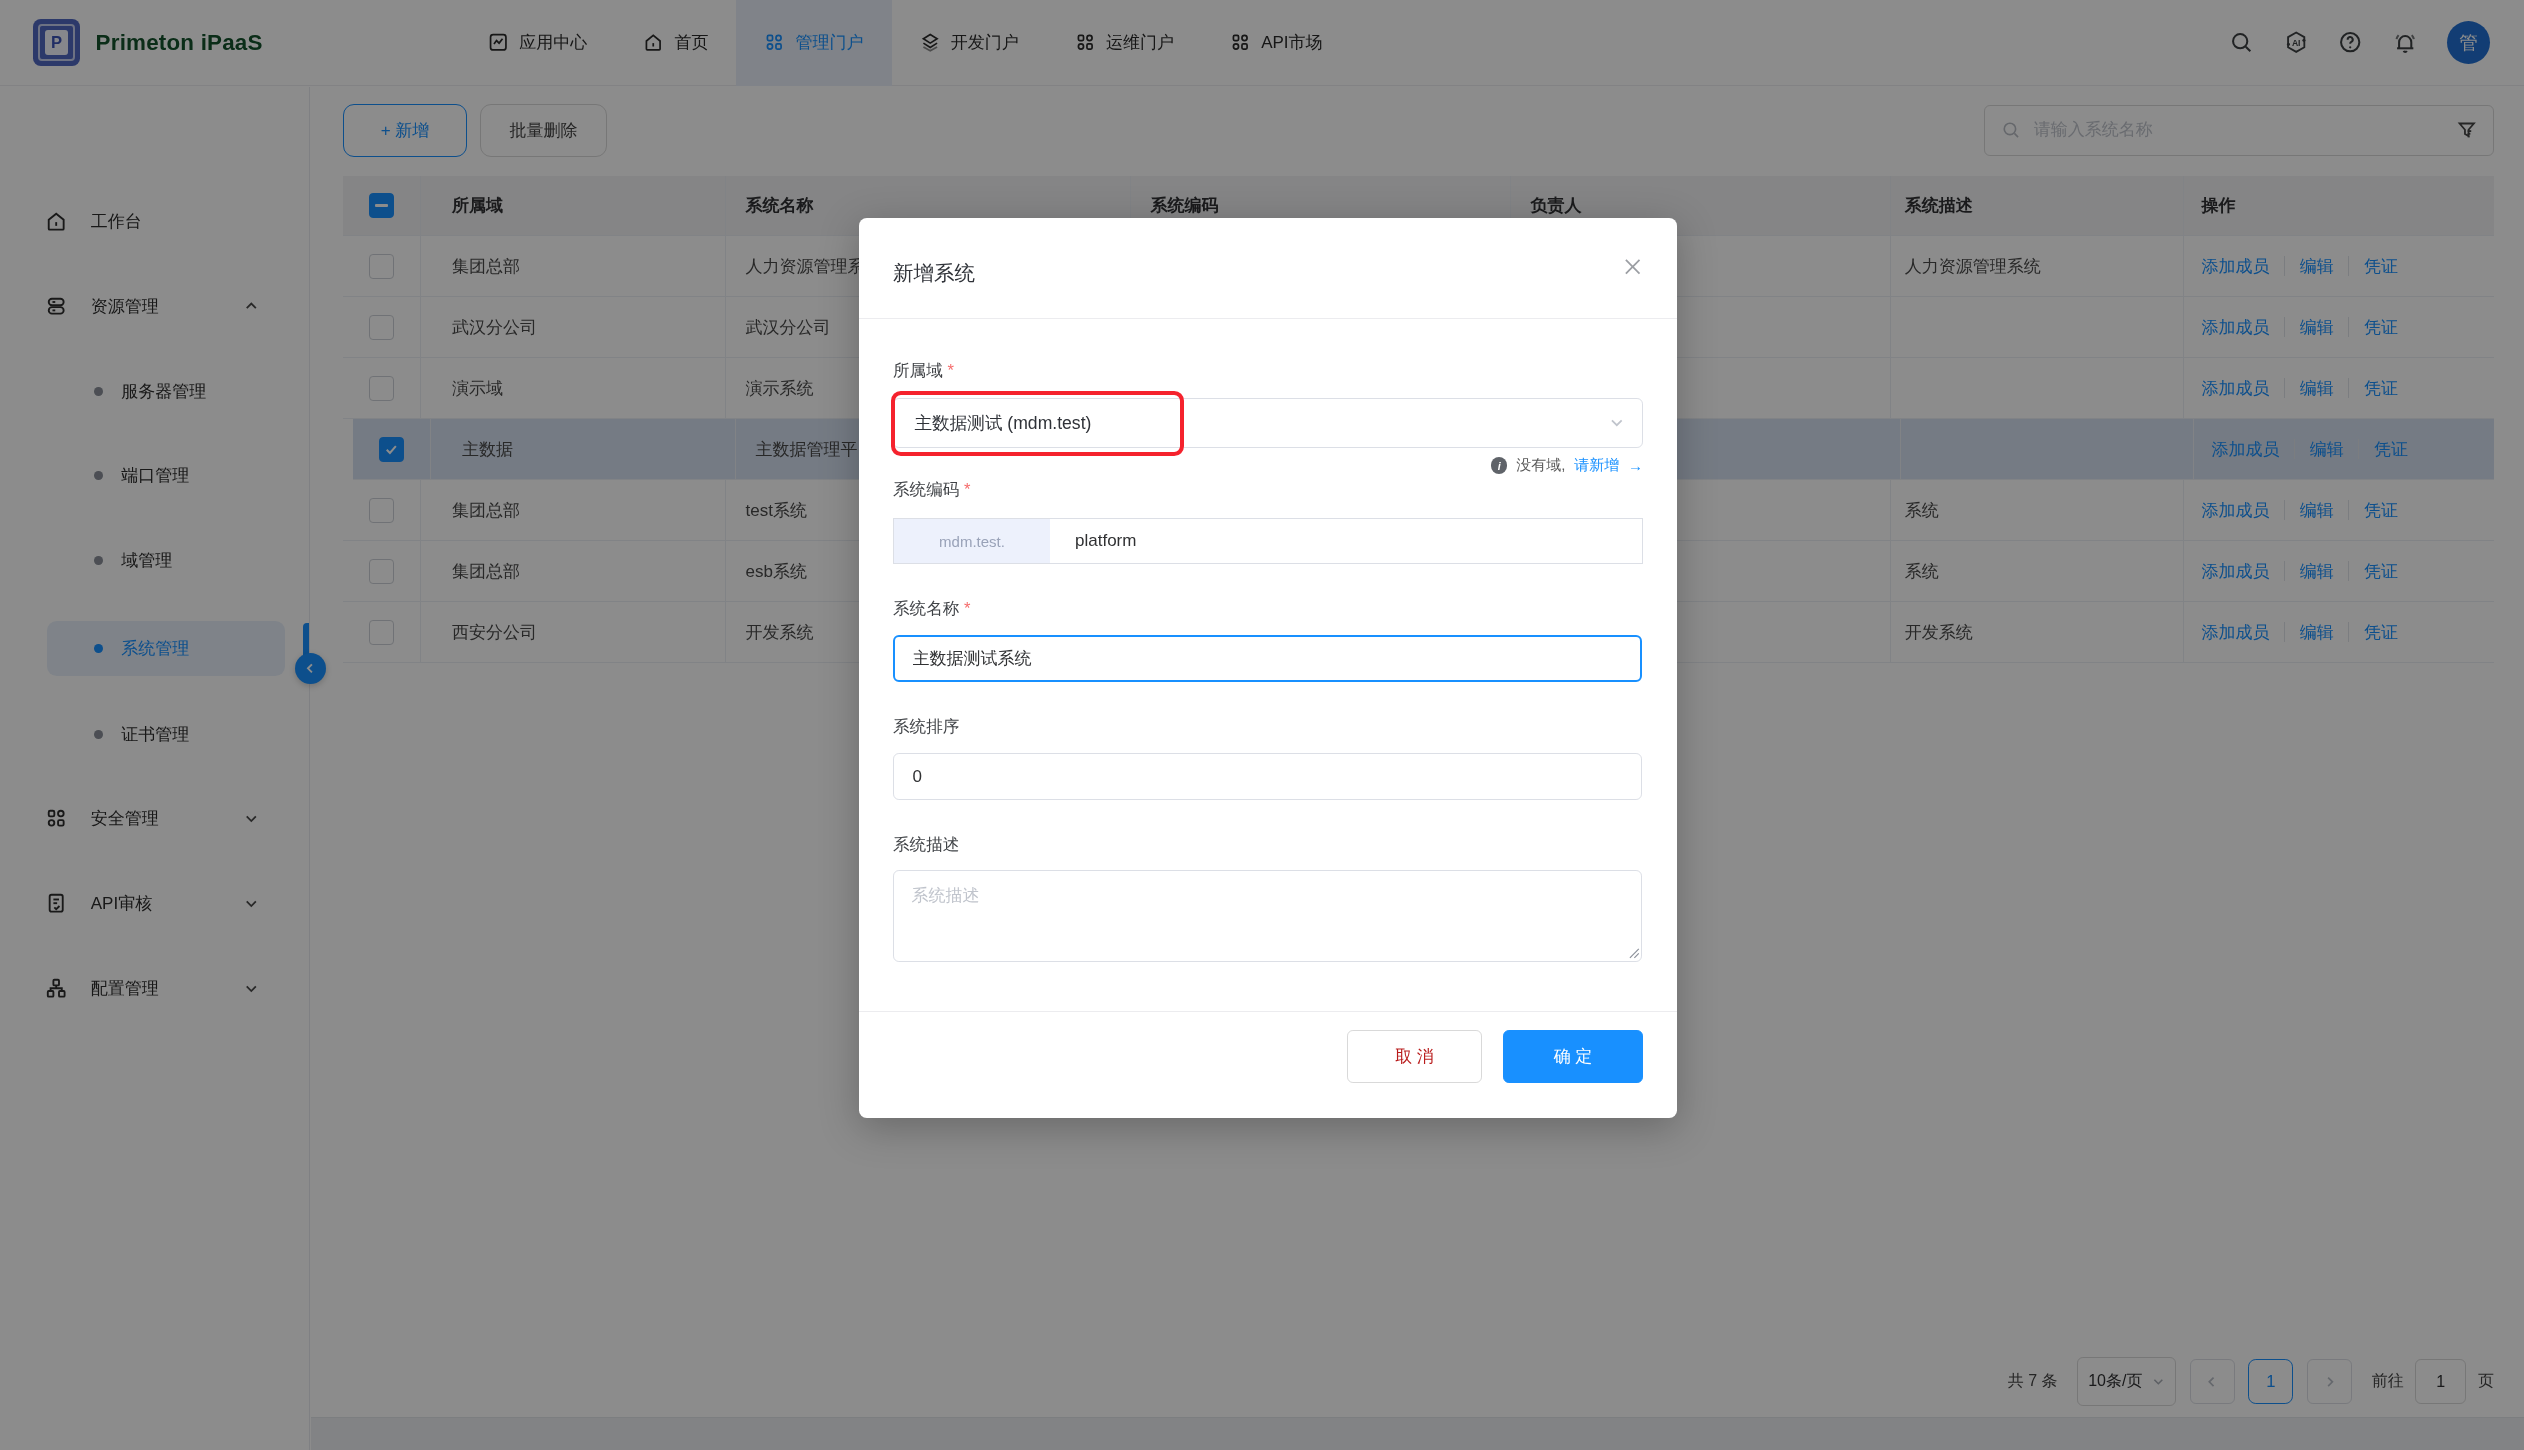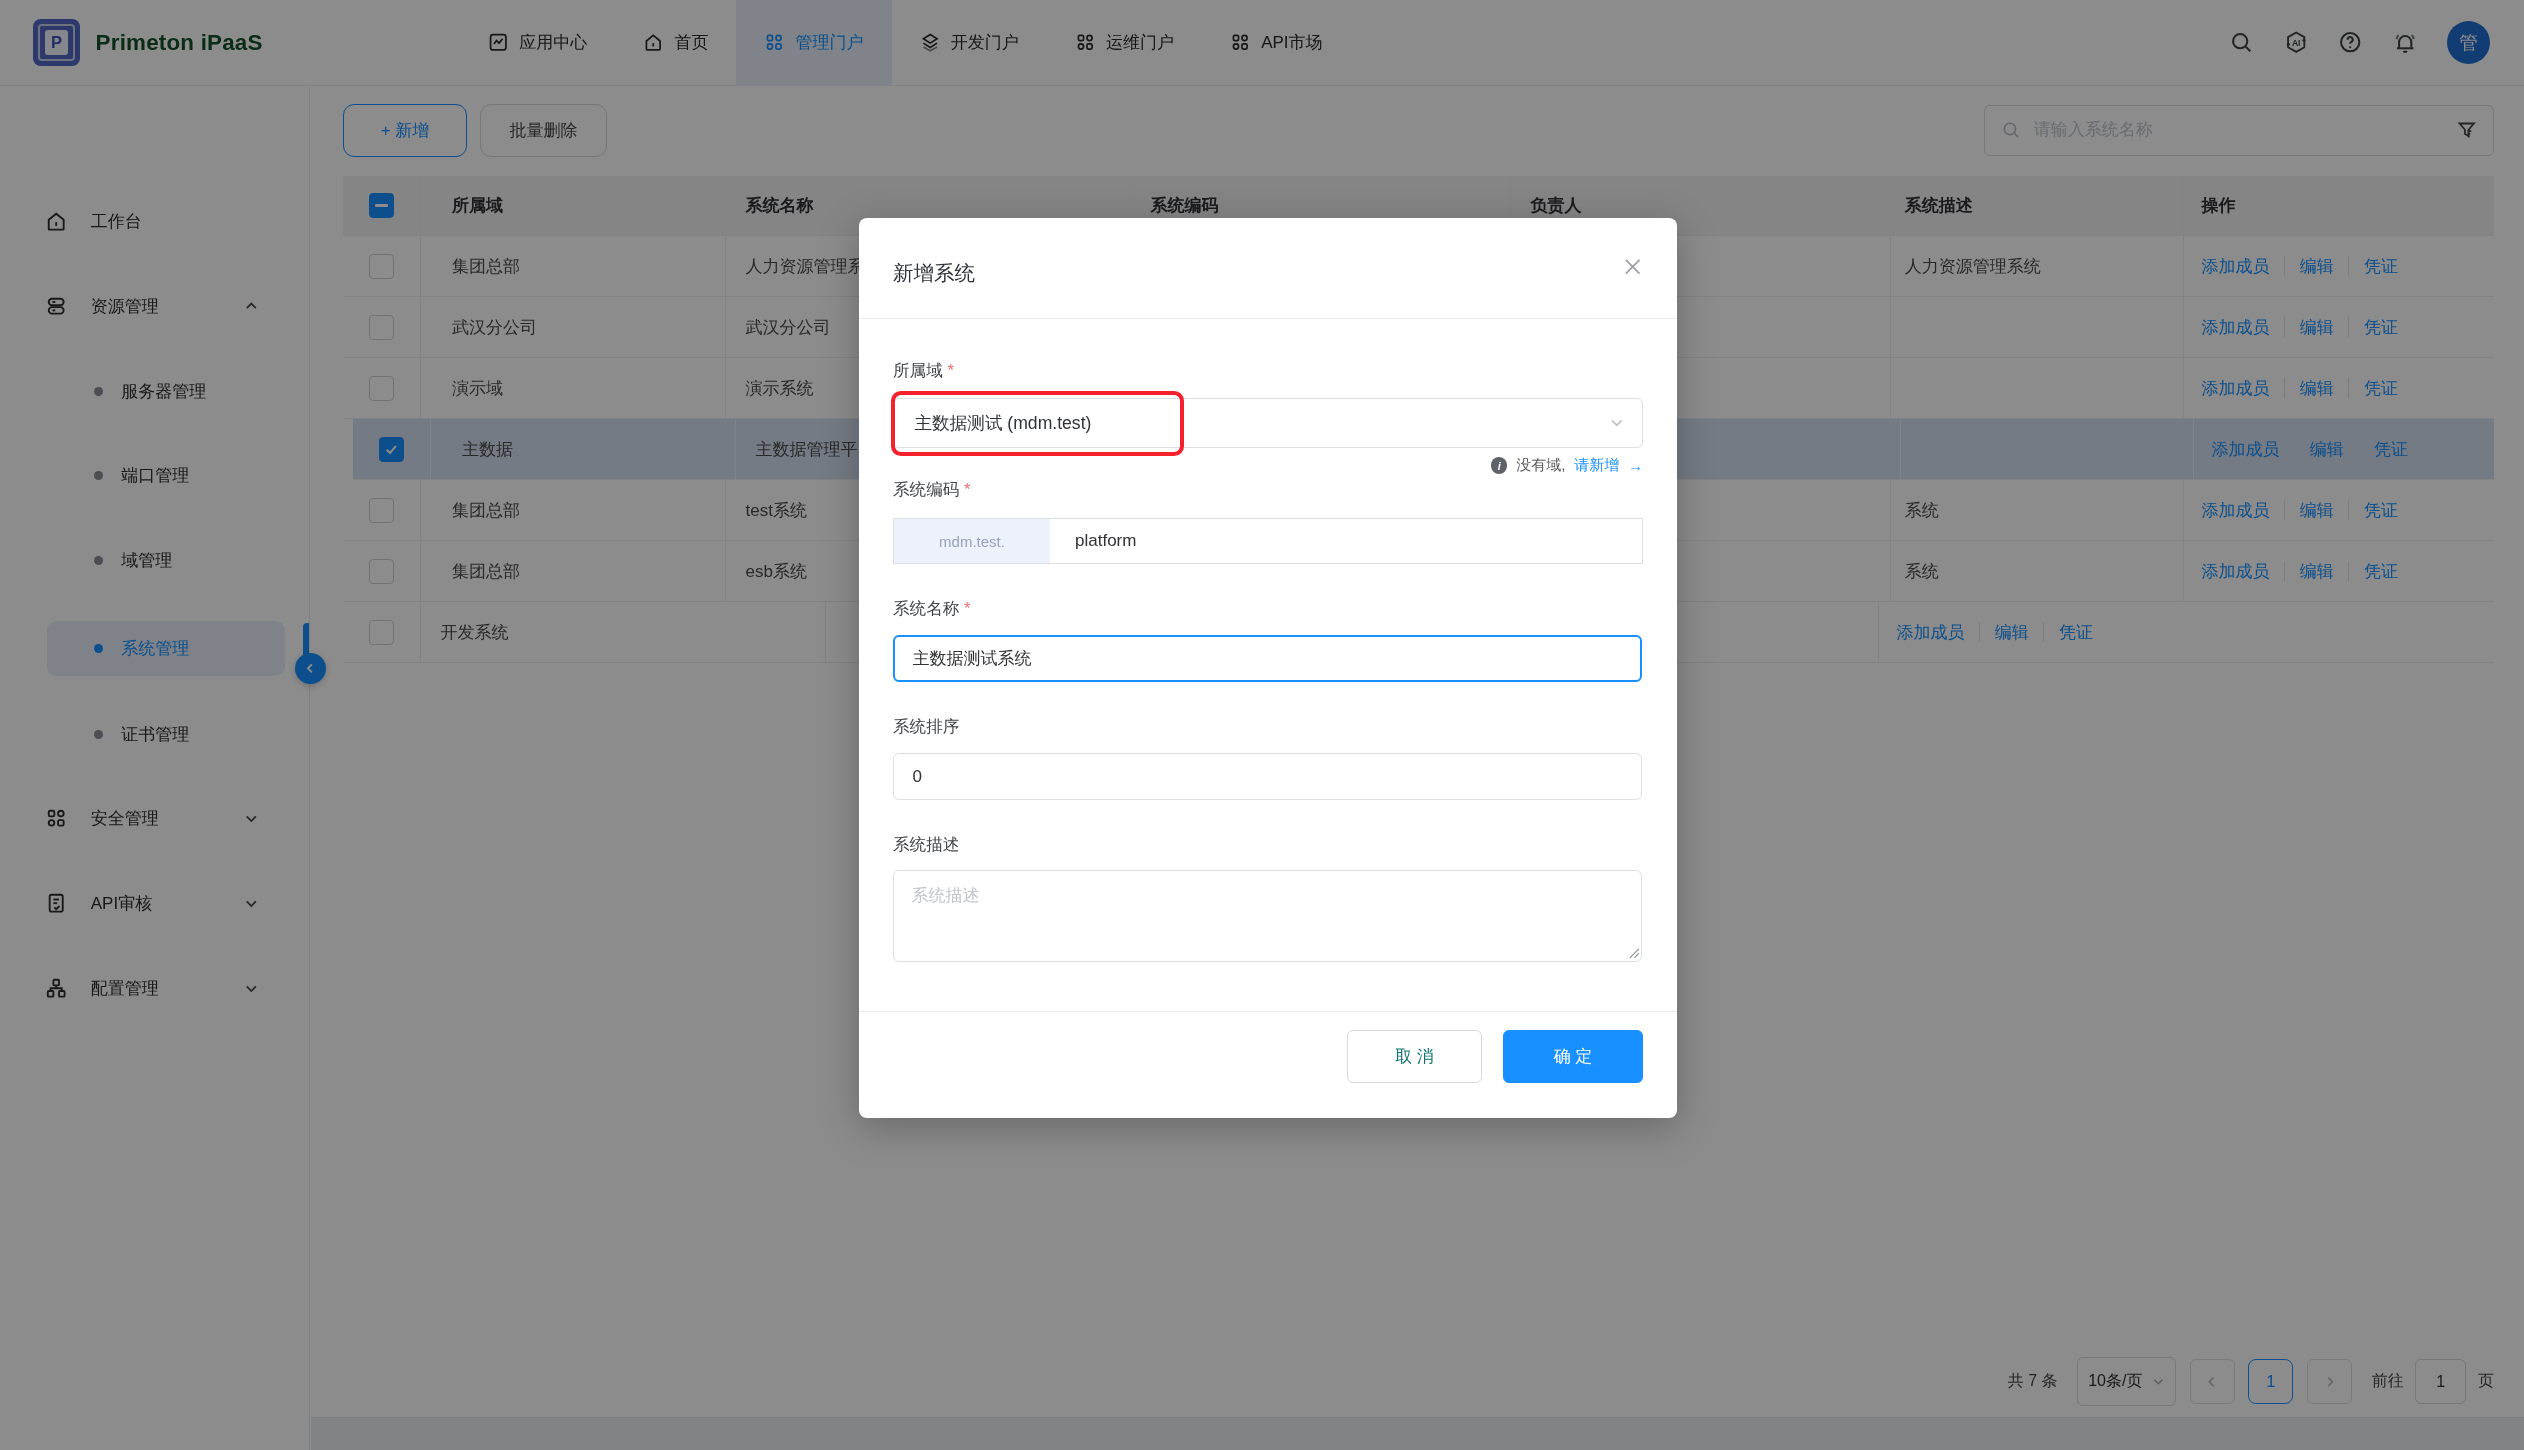--- a/index.html
+++ b/index.html
@@ -136,21 +136,21 @@
              font-size:17px; color:#303133; padding-left:18.5px; outline:none; font-family:inherit; width:749px; }
   .m-input.focus { border:2px solid #1890ff; padding-left:17.6px; }
   .m-textarea { position:absolute; left:34px; top:652px; width:749px; height:92px; border:1px solid #dcdfe6;
                 border-radius:5.9px; font-size:17px; color:#303133; padding:12.7px 17.6px; resize:none;
                 outline:none; font-family:inherit; }
   .m-textarea::placeholder { color:#c0c4cc; }
   .resize-grip { position:absolute; right:37px; top:730px; width:10.7px; height:10.7px; color:#8a8f99; pointer-events:none; }
   .m-footer-line { position:absolute; left:0; right:0; top:793px; height:1px; background:#ececef; }
   .m-btn { position:absolute; top:812px; height:53px; border-radius:5.9px; font-size:17px; display:flex;
            align-items:center; justify-content:center; cursor:pointer; }
-  .m-cancel { left:488px; width:135px; background:#fff; border:1px solid #d9d9d9; color:#0f766e; }
+  .m-cancel { left:488px; width:135px; background:#fff; border:1px solid #d9d9d9; color:#b91c1c; }
   .m-ok { left:644px; width:140px; background:#1890ff; border:1px solid #1890ff; color:#fff; }
 </style>
 </head>
 <body>
 
 <div class="app">
 
   <div class="navbar">
     <div class="brand">
       <div class="logo-box">
@@ -459,20 +459,21 @@
             <a>编辑</a>
             <span class="sep"></span>
             <a>凭证</a>
           </div>
       </div>
 
       <div class="tr">
         <div class="td c0">
             <span class="cb"></span>
           </div>
+        <div class="td c1">西安分公司</div>
         <div class="td c2">开发系统</div>
         <div class="td c3"></div>
         <div class="td c4"></div>
         <div class="td c5">开发系统</div>
         <div class="td c6 ops">
             <a>添加成员</a>
             <span class="sep"></span>
             <a>编辑</a>
             <span class="sep"></span>
             <a>凭证</a>

